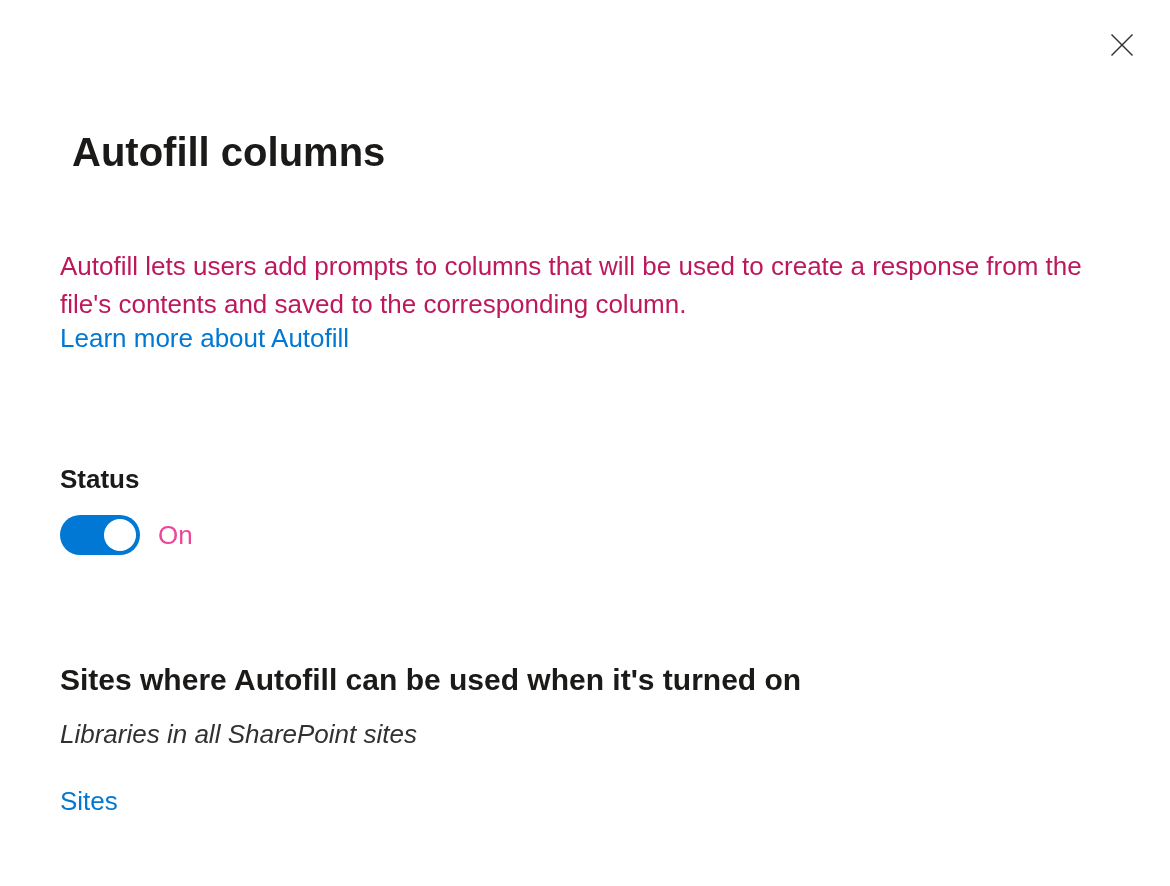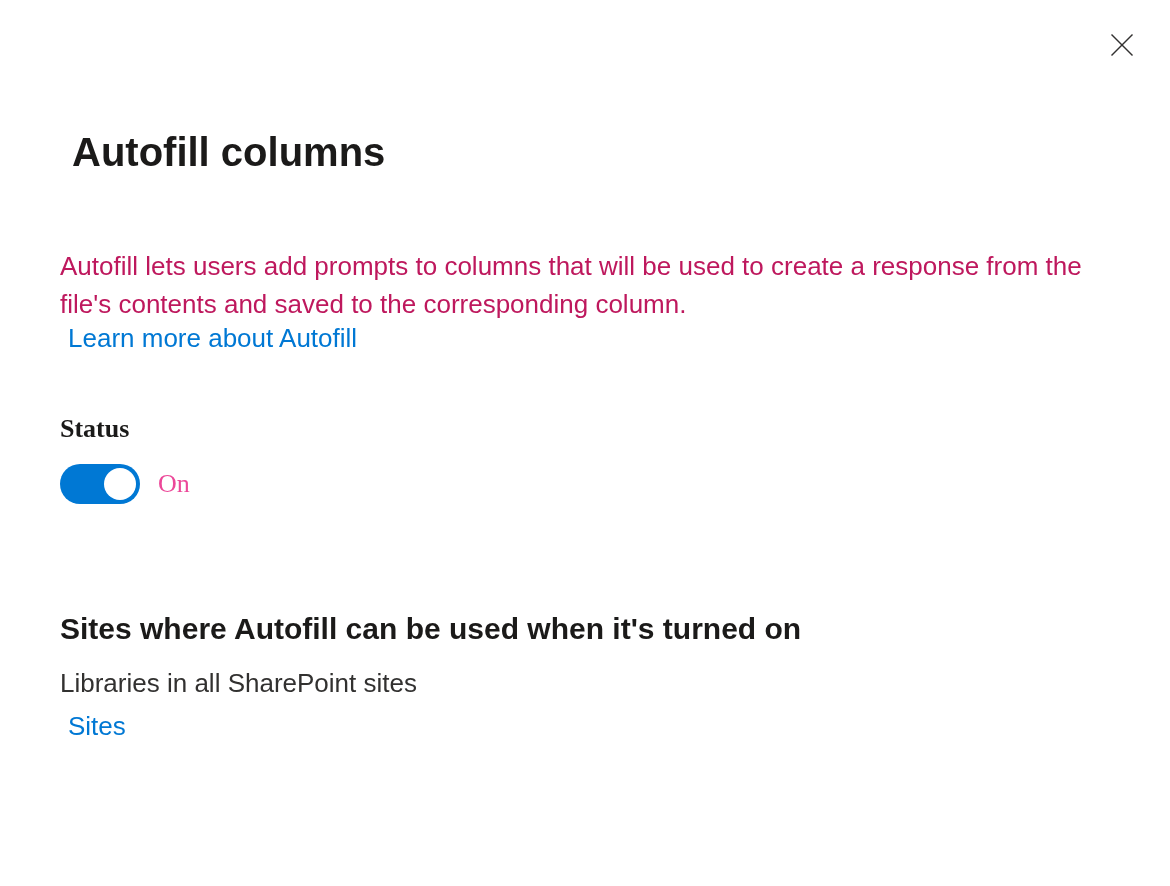--- a/index.html
+++ b/index.html
@@ -50,25 +50,23 @@
       line-height: 1.45;
       max-width: 1050px;
     }
     .link {
       font-size: 26px;
       font-weight: 400;
       color: #0078d4;
       text-decoration: none;
       cursor: pointer;
       display: inline-block;
-      margin-left: 8px;
     }
     .section {
-      margin-top: 60px;
-      font-family: Liberation Serif, serif;
+      margin-top: 110px;
     }
     .section-label {
       font-size: 26px;
       font-weight: 600;
       color: #1b1a19;
       margin-bottom: 20px;
     }
     .toggle-row {
       display: flex;
       align-items: center;
@@ -103,21 +101,22 @@
     .sites-heading {
       font-size: 30px;
       font-weight: 600;
       color: #1b1a19;
       margin-bottom: 22px;
     }
     .sites-value {
       font-size: 26px;
       font-weight: 400;
       color: #323130;
-      margin-bottom: 12px;
+      margin-bottom: 36px;
+      font-style: italic;
     }
   </style>
 </head>
 <body>
 
 <button class="close-btn">
   <span>
     <svg viewBox="0 0 24 24" fill="none" stroke="#323130" stroke-width="1.2">
       <line x1="3" y1="3" x2="21" y2="21"></line>
       <line x1="21" y1="3" x2="3" y2="21"></line>

